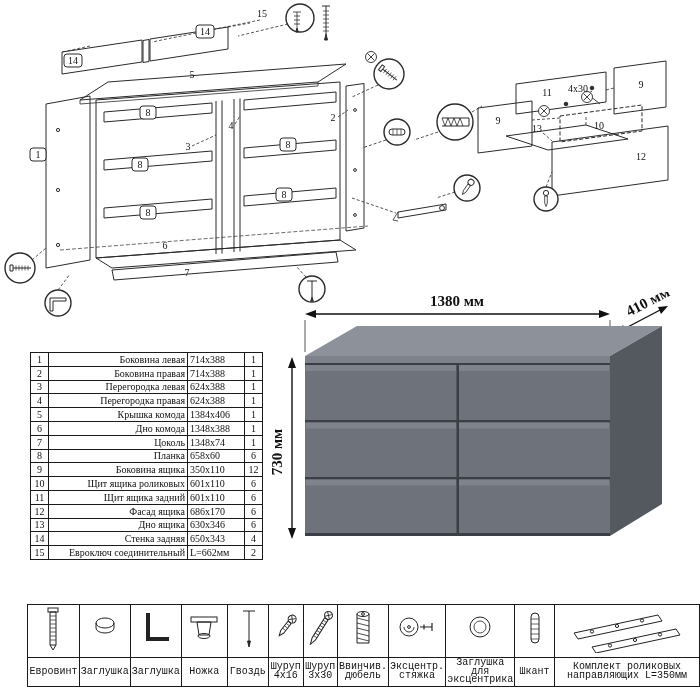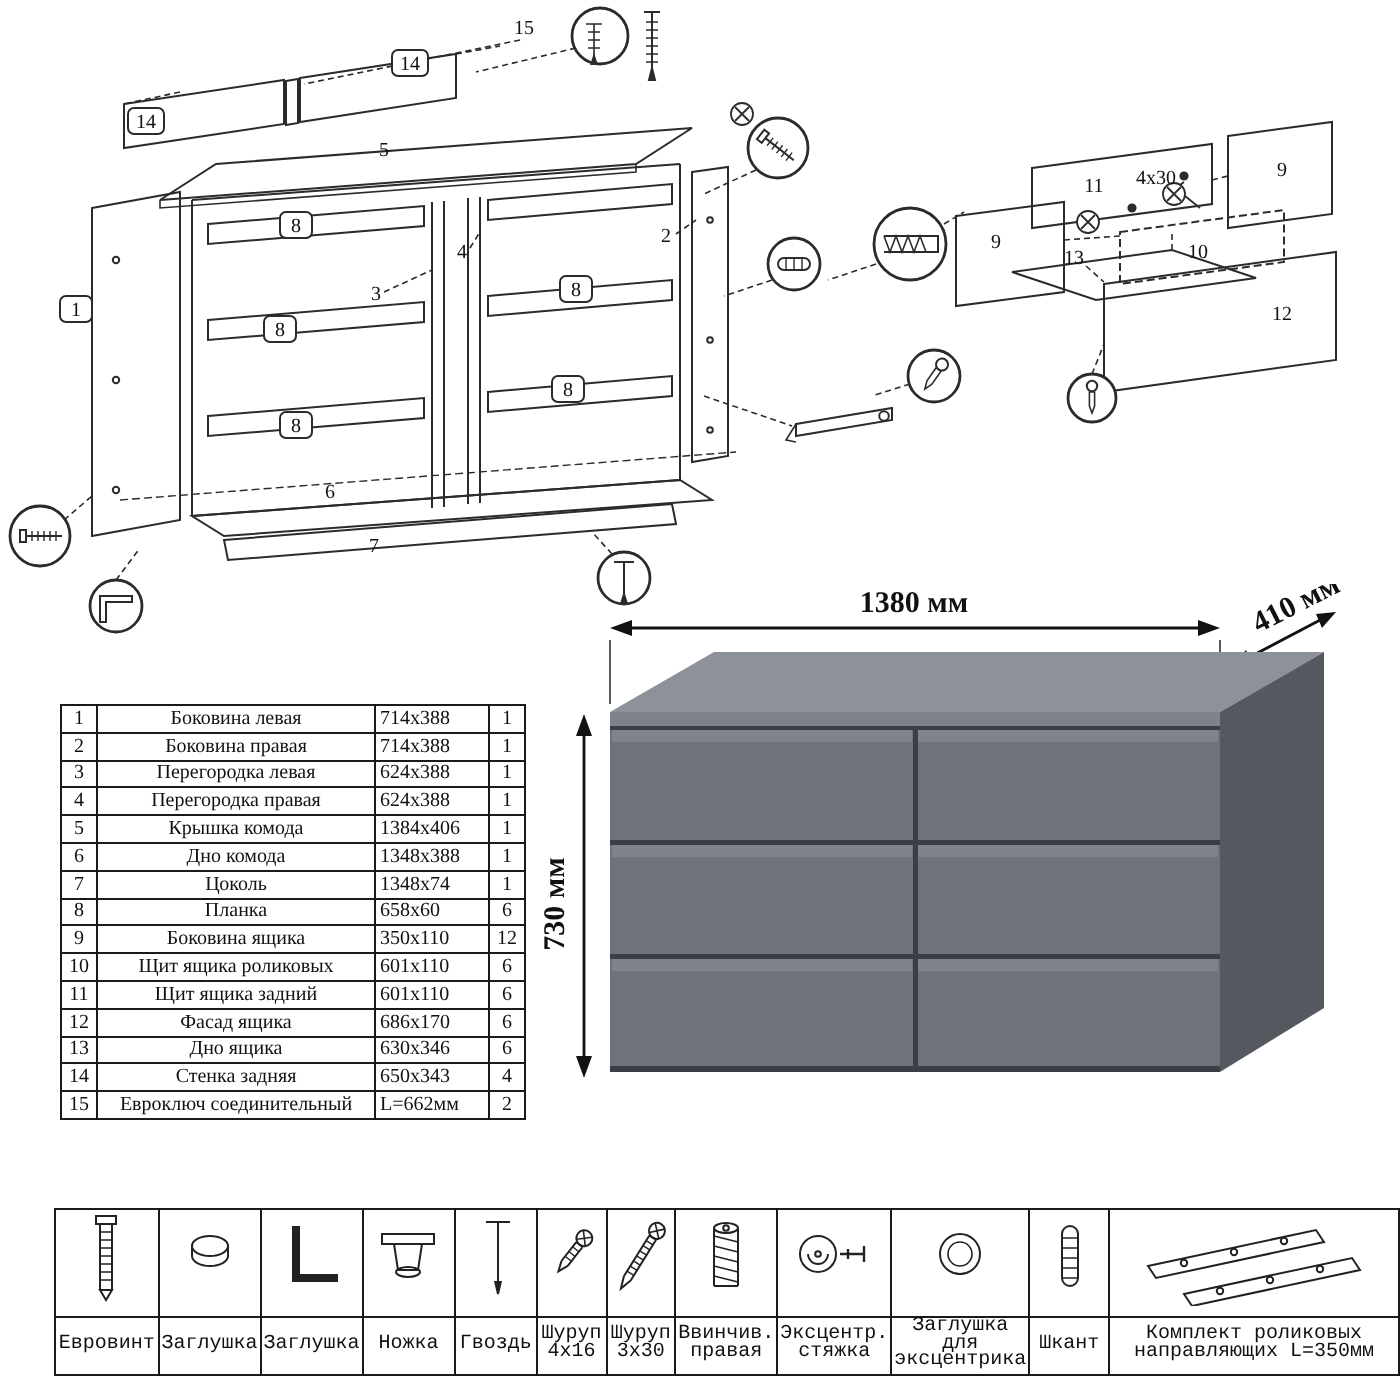--- a/index.html
+++ b/index.html
@@ -6,21 +6,21 @@
   .page{position:relative;width:700px;height:700px;background:#fff;overflow:hidden;
         font-family:"Liberation Serif", serif;color:#111;}
   svg text{font-family:"Liberation Serif", serif;fill:#111;}
   .diagram-label{font-size:10px;}
   .dim-label{font-size:15px;font-weight:bold;}
   
   .parts{position:absolute;left:30px;top:352px;border-collapse:collapse;table-layout:fixed;}
   .parts td{border:1px solid #1a1a1a;font-size:10px;height:12.8px;line-height:11px;
             padding:0 2px;white-space:nowrap;overflow:hidden;}
   .parts .c-num{width:13px;text-align:center;}
-  .parts .c-name{width:134px;text-align:center;}
+  .parts .c-name{width:134px;text-align:right;}
   .parts .c-size{width:52px;}
   .parts .c-qty{width:13px;text-align:center;}
   
   .dresser-wrap{position:absolute;left:270px;top:292px;width:430px;height:283px;}
   
   .hw-title{position:absolute;left:0;top:583px;width:700px;text-align:center;
             font-size:16px;letter-spacing:.5px;}
   .hw{position:absolute;left:27px;top:604px;border-collapse:collapse;table-layout:fixed;}
   .hw td{border:1px solid #1a1a1a;text-align:center;vertical-align:middle;padding:0;}
   .hw .icon-row td{height:50px;}
@@ -513,21 +513,21 @@
         </td>
       </tr>
       <tr class="name-row">
         <td>Евровинт</td>
         <td>Заглушка</td>
         <td>Заглушка</td>
         <td>Ножка</td>
         <td>Гвоздь</td>
         <td>Шуруп 4x16</td>
         <td>Шуруп 3x30</td>
-        <td>Ввинчив. правая</td>
+        <td>Ввинчив. дюбель</td>
         <td>Эксцентр. стяжка</td>
         <td>Заглушка для эксцентрика</td>
         <td>Шкант</td>
         <td>Комплект роликовых направляющих L=350мм</td>
       </tr>
     </tbody>
   </table>
 
 </div>
 

